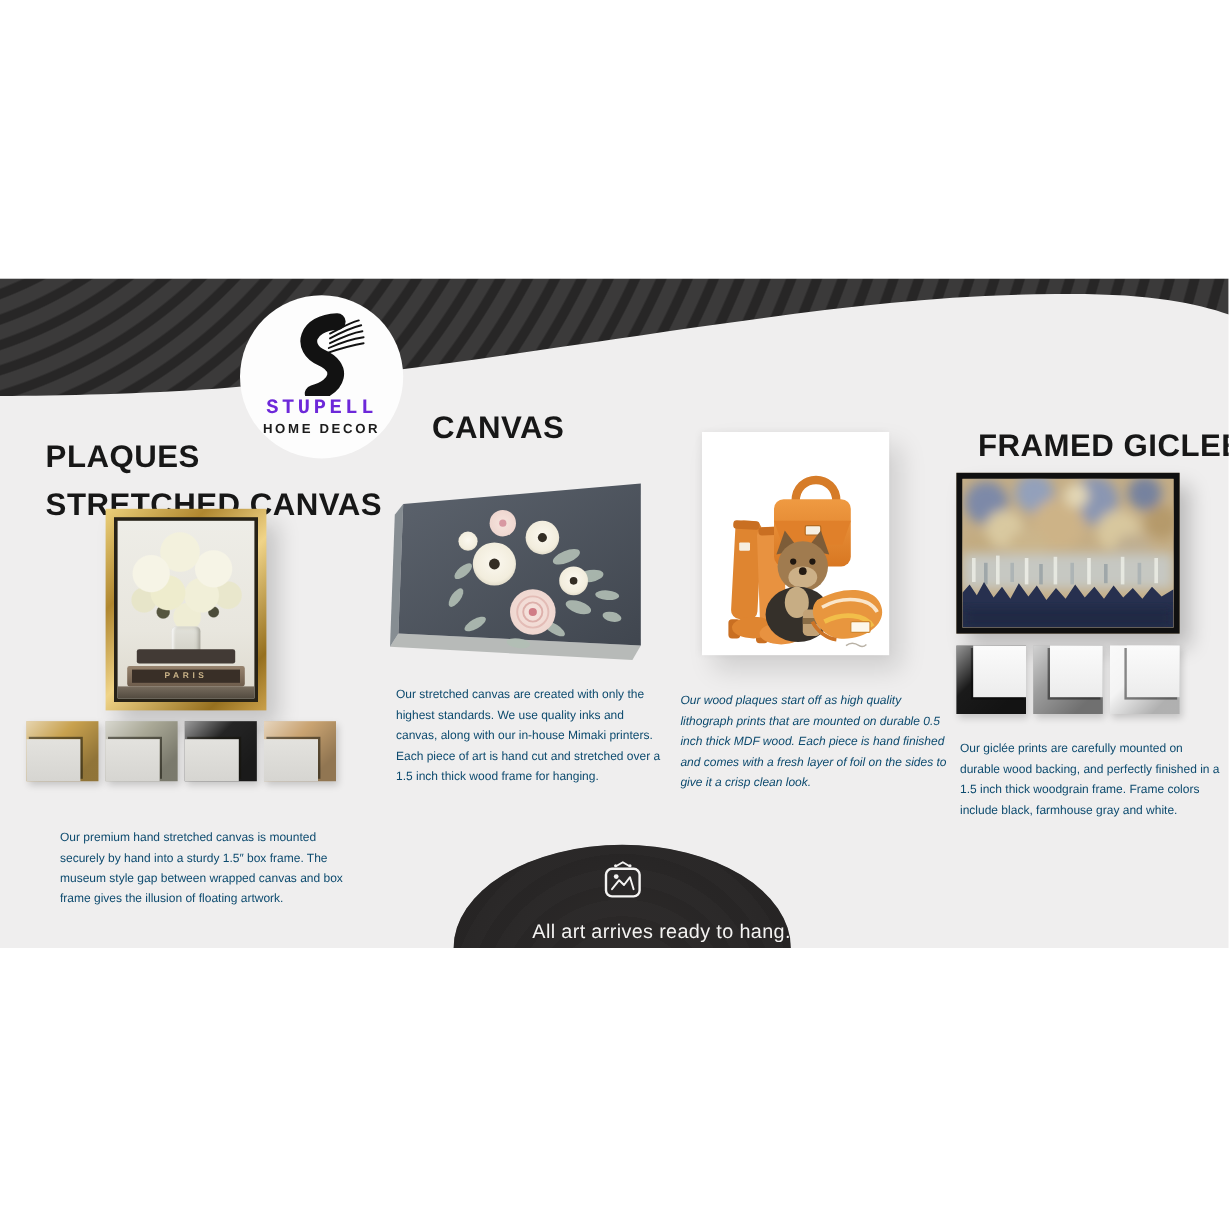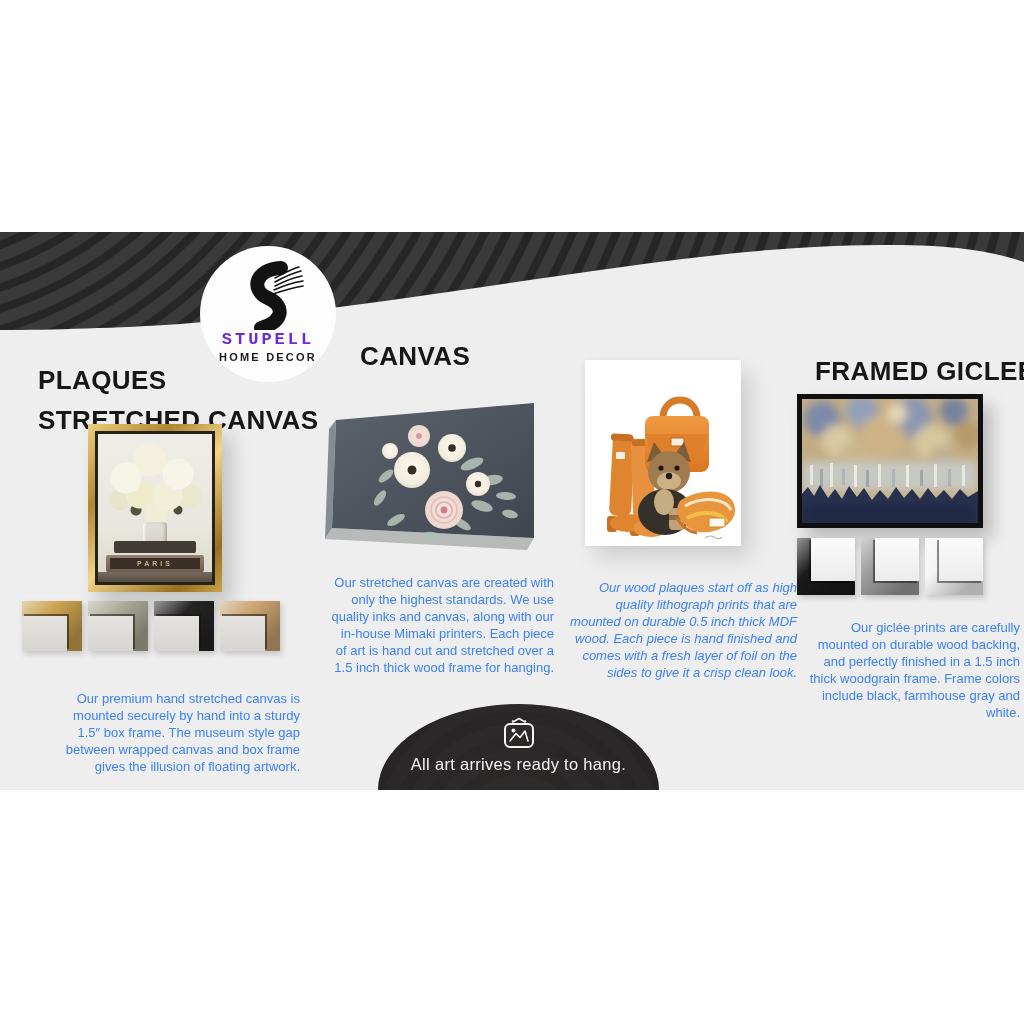--- a/index.html
+++ b/index.html
@@ -22,21 +22,21 @@
   
   .col-title{position:absolute;margin:0;font-size:26px;line-height:40px;font-weight:700;
     color:#171717;letter-spacing:0.4px;z-index:4;}
   .col-title span{display:block;white-space:nowrap;}
   .t1{left:38px;top:360px;}
   .t2{left:360px;top:336px;}
   .t3{left:567px;top:311px;}
   .t4{left:793px;top:351px;margin-left:22px;}
 
   
-  .col-text{position:absolute;font-size:13px;line-height:17px;color:#3b82f6;z-index:4;text-align:right;}
+  .col-text{position:absolute;font-size:10px;line-height:17px;color:#0c4a6e;z-index:4;}
   .p1{left:50px;top:662px;width:250px;margin-top:28px;}
   .p2{left:330px;top:561px;width:224px;}
   .p3{left:567px;top:566px;width:230px;font-style:italic;}
   .p4{left:800px;top:606px;width:220px;}
 
   
   .product1{position:absolute;left:88px;top:424px;width:134px;height:168px;box-sizing:border-box;
     padding:7px;background:linear-gradient(135deg,#ecd07a 0%,#b0872f 28%,#f0d488 52%,#96701f 84%,#caa04a 100%);
     box-shadow:10px 12px 18px rgba(0,0,0,0.18);z-index:4;}
   .float-gap{width:100%;height:100%;box-sizing:border-box;background:#272217;padding:3px;}
@@ -95,21 +95,21 @@
 
   
   .dome{position:absolute;left:378px;top:704px;width:281px;height:86px;z-index:4;
     border-radius:50% 50% 0 0 / 100% 100% 0 0;overflow:hidden;text-align:center;
     background:radial-gradient(circle at 50% 130%,#33302f 0%,#2a2828 55%,#242222 100%);}
   .dome::before{content:"";position:absolute;inset:0;opacity:0.5;
     background:repeating-radial-gradient(circle at 50% 160%,#2c2a2a 0 14px,#262424 14px 26px);
     border-radius:inherit;}
   .dome-inner{position:relative;z-index:2;}
   .dome-icon{margin-top:13px;}
-  .dome-text{margin-top:0;font-size:16.5px;color:#f4f3f2;letter-spacing:0.3px;}
+  .dome-text{margin-top:12px;font-size:16.5px;color:#f4f3f2;letter-spacing:0.3px;text-align:right;}
 </style>
 </head>
 <body>
 
 <div class="stage">
 
   <div class="content-bg"></div>
 
   <svg class="band-svg" viewBox="0 0 1024 170" preserveAspectRatio="none" aria-hidden="true">
     <defs>

